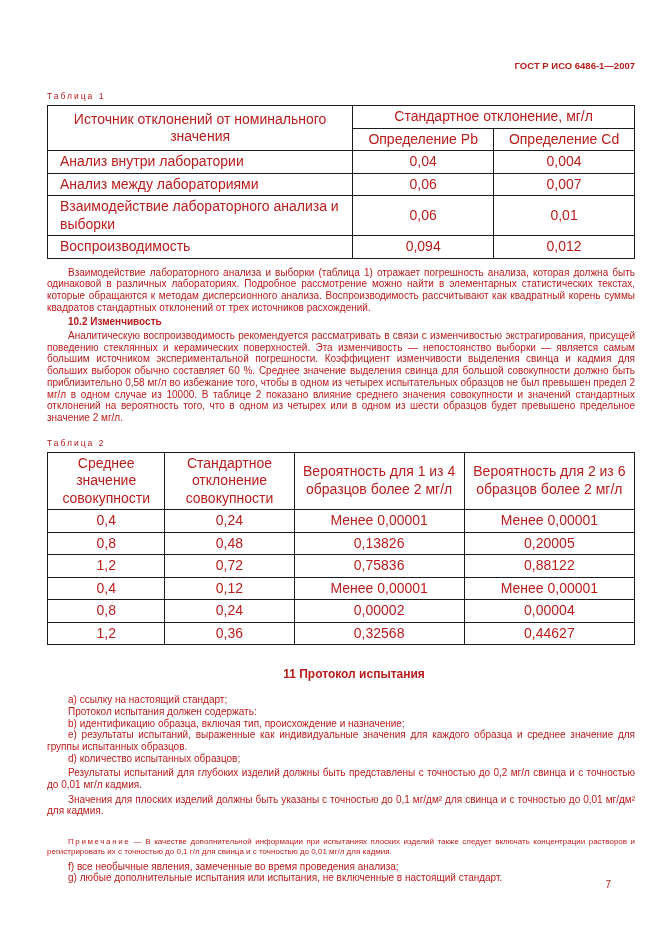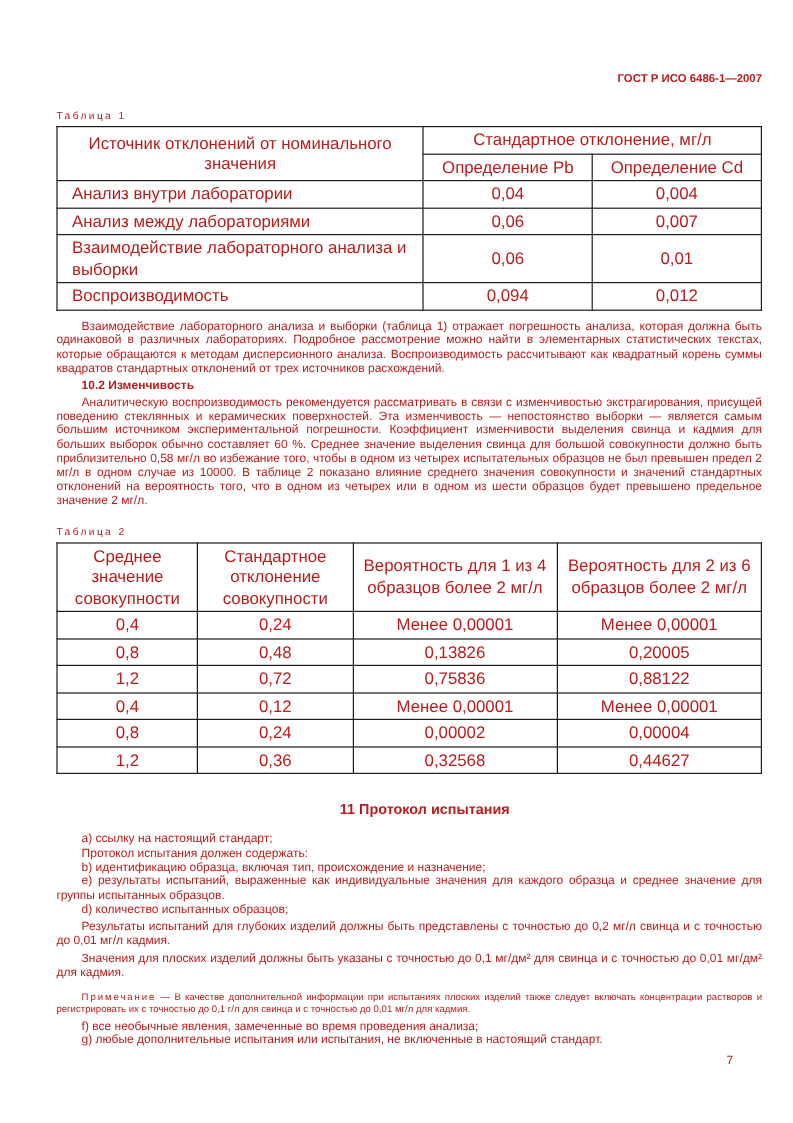--- a/index.html
+++ b/index.html
@@ -66,21 +66,21 @@
     text-indent: 26px;
     margin: 22px 0 13px 0;
     text-align: center;
   }
   .spaced-top { margin-top: 3px; }
   .note {
     font-size: 8px;
     line-height: 9.8px;
     text-align: justify;
     text-indent: 21px;
-    margin: 9px 0 4px 0;
+    margin: 20px 0 4px 0;
   }
   .note-label { letter-spacing: 1.6px; }
   .page-number {
     position: absolute;
     right: 50px;
     bottom: 46px;
     font-size: 10px;
   }
 </style>
 </head>

